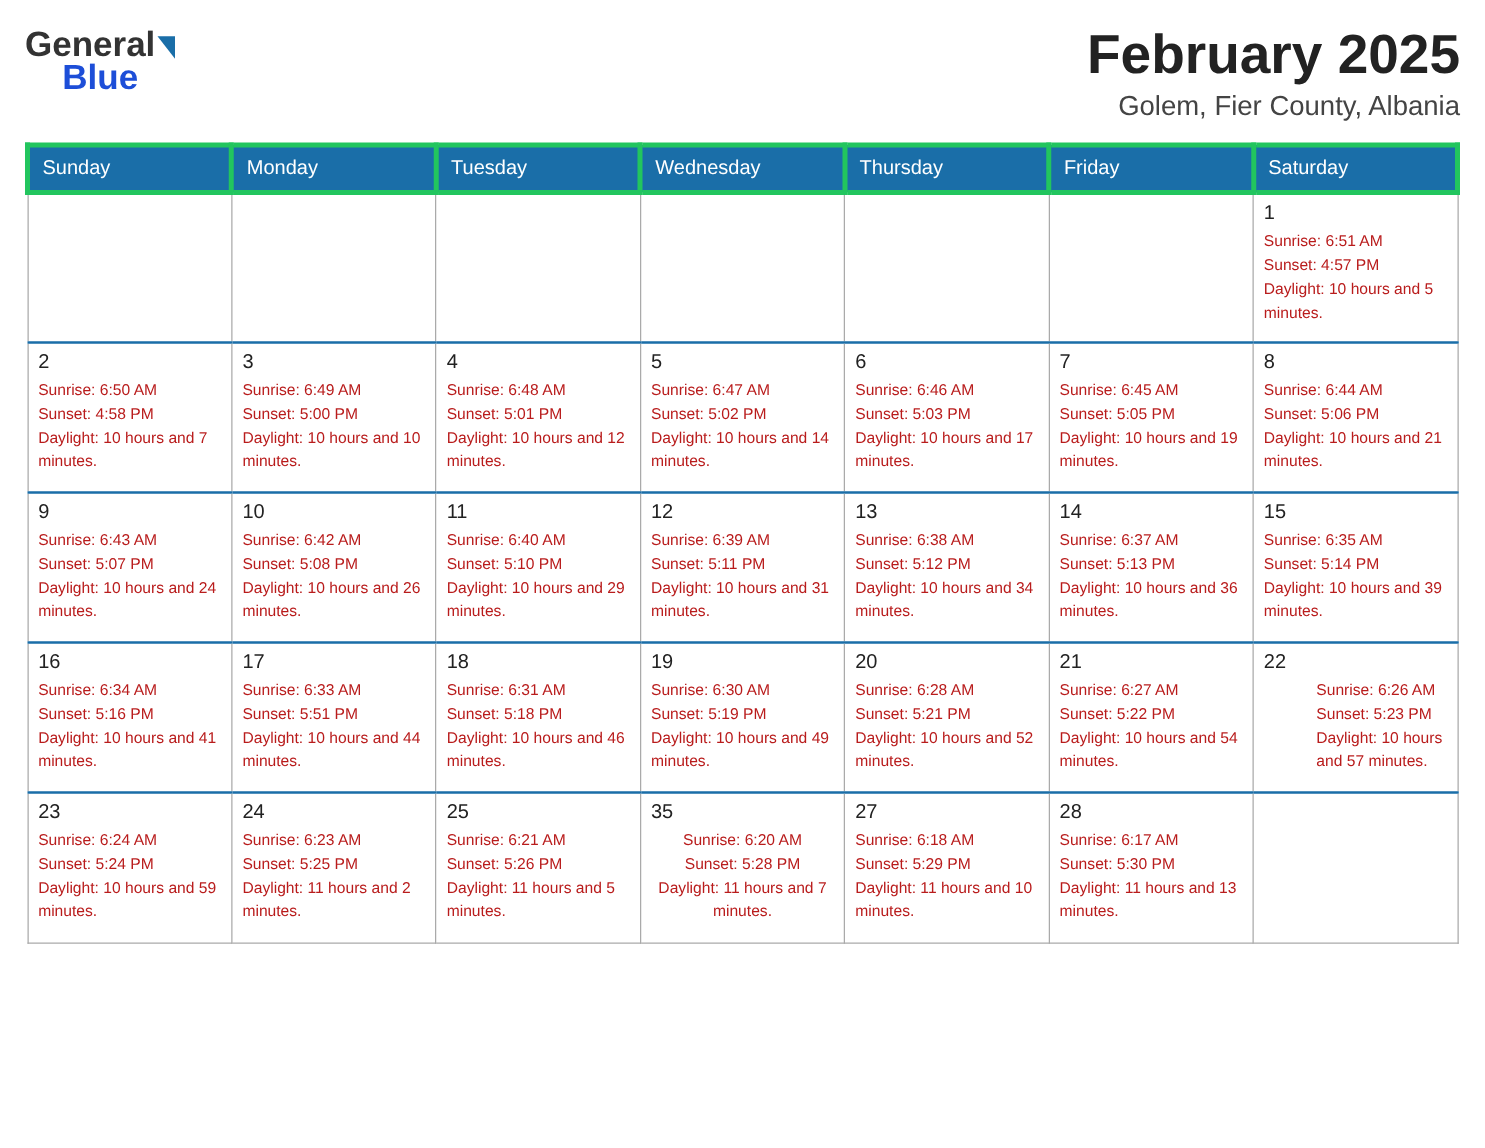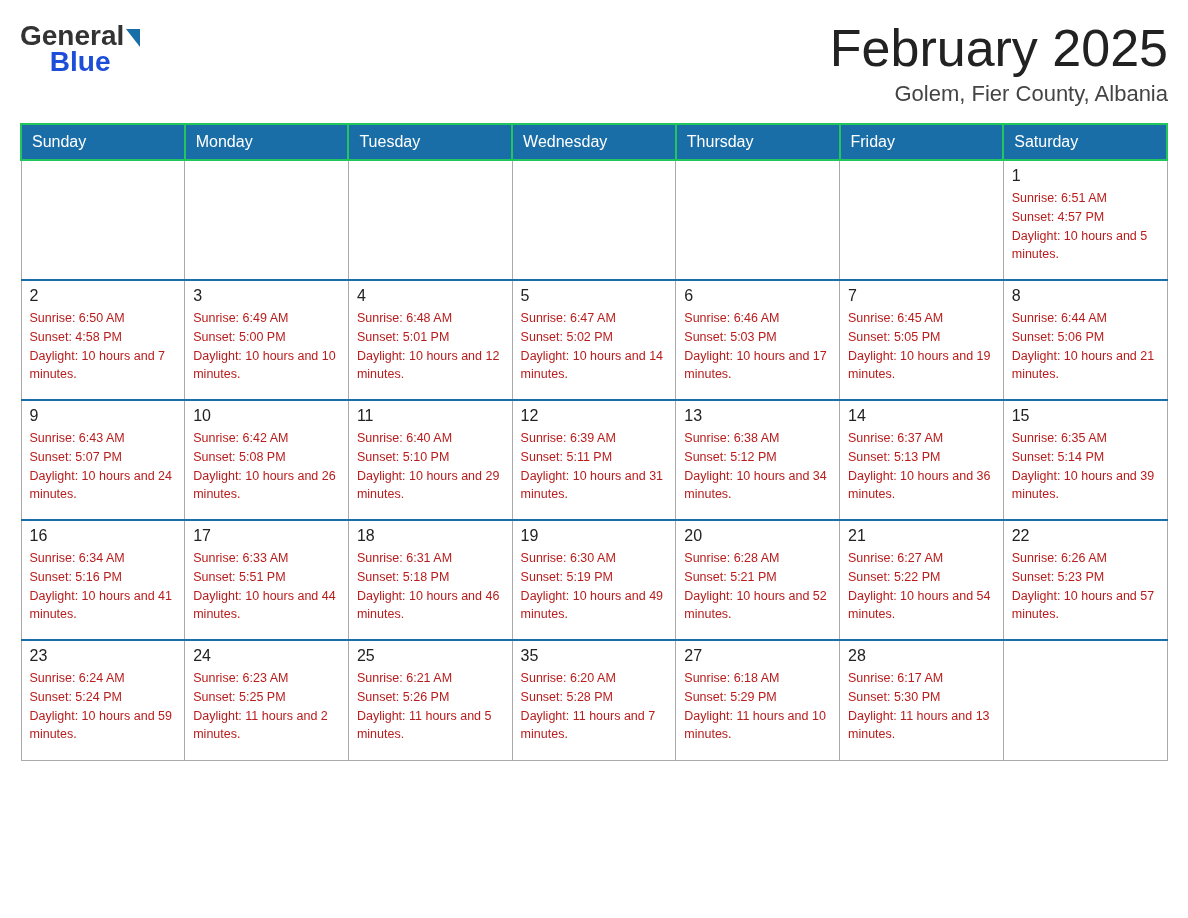--- a/index.html
+++ b/index.html
@@ -43,22 +43,22 @@
       font-size: 28px;
       font-weight: bold;
       color: #1d4ed8;
       margin-top: -6px;
       margin-left: 0;
     }
     .title-block {
       text-align: right;
     }
     .title-block h1 {
-      font-size: 52px;
-      font-weight: normal;
+      font-size: 44px;
+      font-weight: bold;
       color: #222;
       line-height: 1.1;
     }
     .title-block h2 {
       font-size: 22px;
       font-weight: normal;
       color: #444;
       margin-top: 4px;
     }
     .calendar {
@@ -66,21 +66,21 @@
       border-collapse: collapse;
       table-layout: fixed;
     }
     .calendar th {
       background-color: #1a6ea8;
       color: #fff;
       font-size: 16px;
       font-weight: normal;
       padding: 8px 10px;
       text-align: left;
-      border: 2px solid #22c55e;
+      border: 4px solid #22c55e;
     }
     .calendar td {
       vertical-align: top;
       border: 1px solid #aaa;
       padding: 6px 8px;
       height: 120px;
       font-size: 13px;
       color: #222;
     }
     .calendar td.empty {
@@ -266,21 +266,21 @@
 Daylight: 10 hours and 52 minutes.</div>
         </td>
         <td>
           <span class="day-num">21</span>
           <div class="day-info" style="white-space: pre-line;">Sunrise: 6:27 AM
 Sunset: 5:22 PM
 Daylight: 10 hours and 54 minutes.</div>
         </td>
         <td>
           <span class="day-num">22</span>
-          <div class="day-info" style="white-space: pre-line;">Sunrise: 6:26 AM
+          <div class="day-info" style="white-space: pre-line; margin-left: 42px;">Sunrise: 6:26 AM
 Sunset: 5:23 PM
 Daylight: 10 hours and 57 minutes.</div>
         </td>
       </tr>
       <tr class="row-divider">
         <td>
           <span class="day-num">23</span>
           <div class="day-info" style="white-space: pre-line;">Sunrise: 6:24 AM
 Sunset: 5:24 PM
 Daylight: 10 hours and 59 minutes.</div>
@@ -292,21 +292,21 @@
 Daylight: 11 hours and 2 minutes.</div>
         </td>
         <td>
           <span class="day-num">25</span>
           <div class="day-info" style="white-space: pre-line;">Sunrise: 6:21 AM
 Sunset: 5:26 PM
 Daylight: 11 hours and 5 minutes.</div>
         </td>
         <td>
           <span class="day-num">35</span>
-          <div class="day-info" style="white-space: pre-line;">Sunrise: 6:20 AM
+          <div class="day-info" style="white-space: pre-line; text-align: center;">Sunrise: 6:20 AM
 Sunset: 5:28 PM
 Daylight: 11 hours and 7 minutes.</div>
         </td>
         <td>
           <span class="day-num">27</span>
           <div class="day-info" style="white-space: pre-line;">Sunrise: 6:18 AM
 Sunset: 5:29 PM
 Daylight: 11 hours and 10 minutes.</div>
         </td>
         <td>

